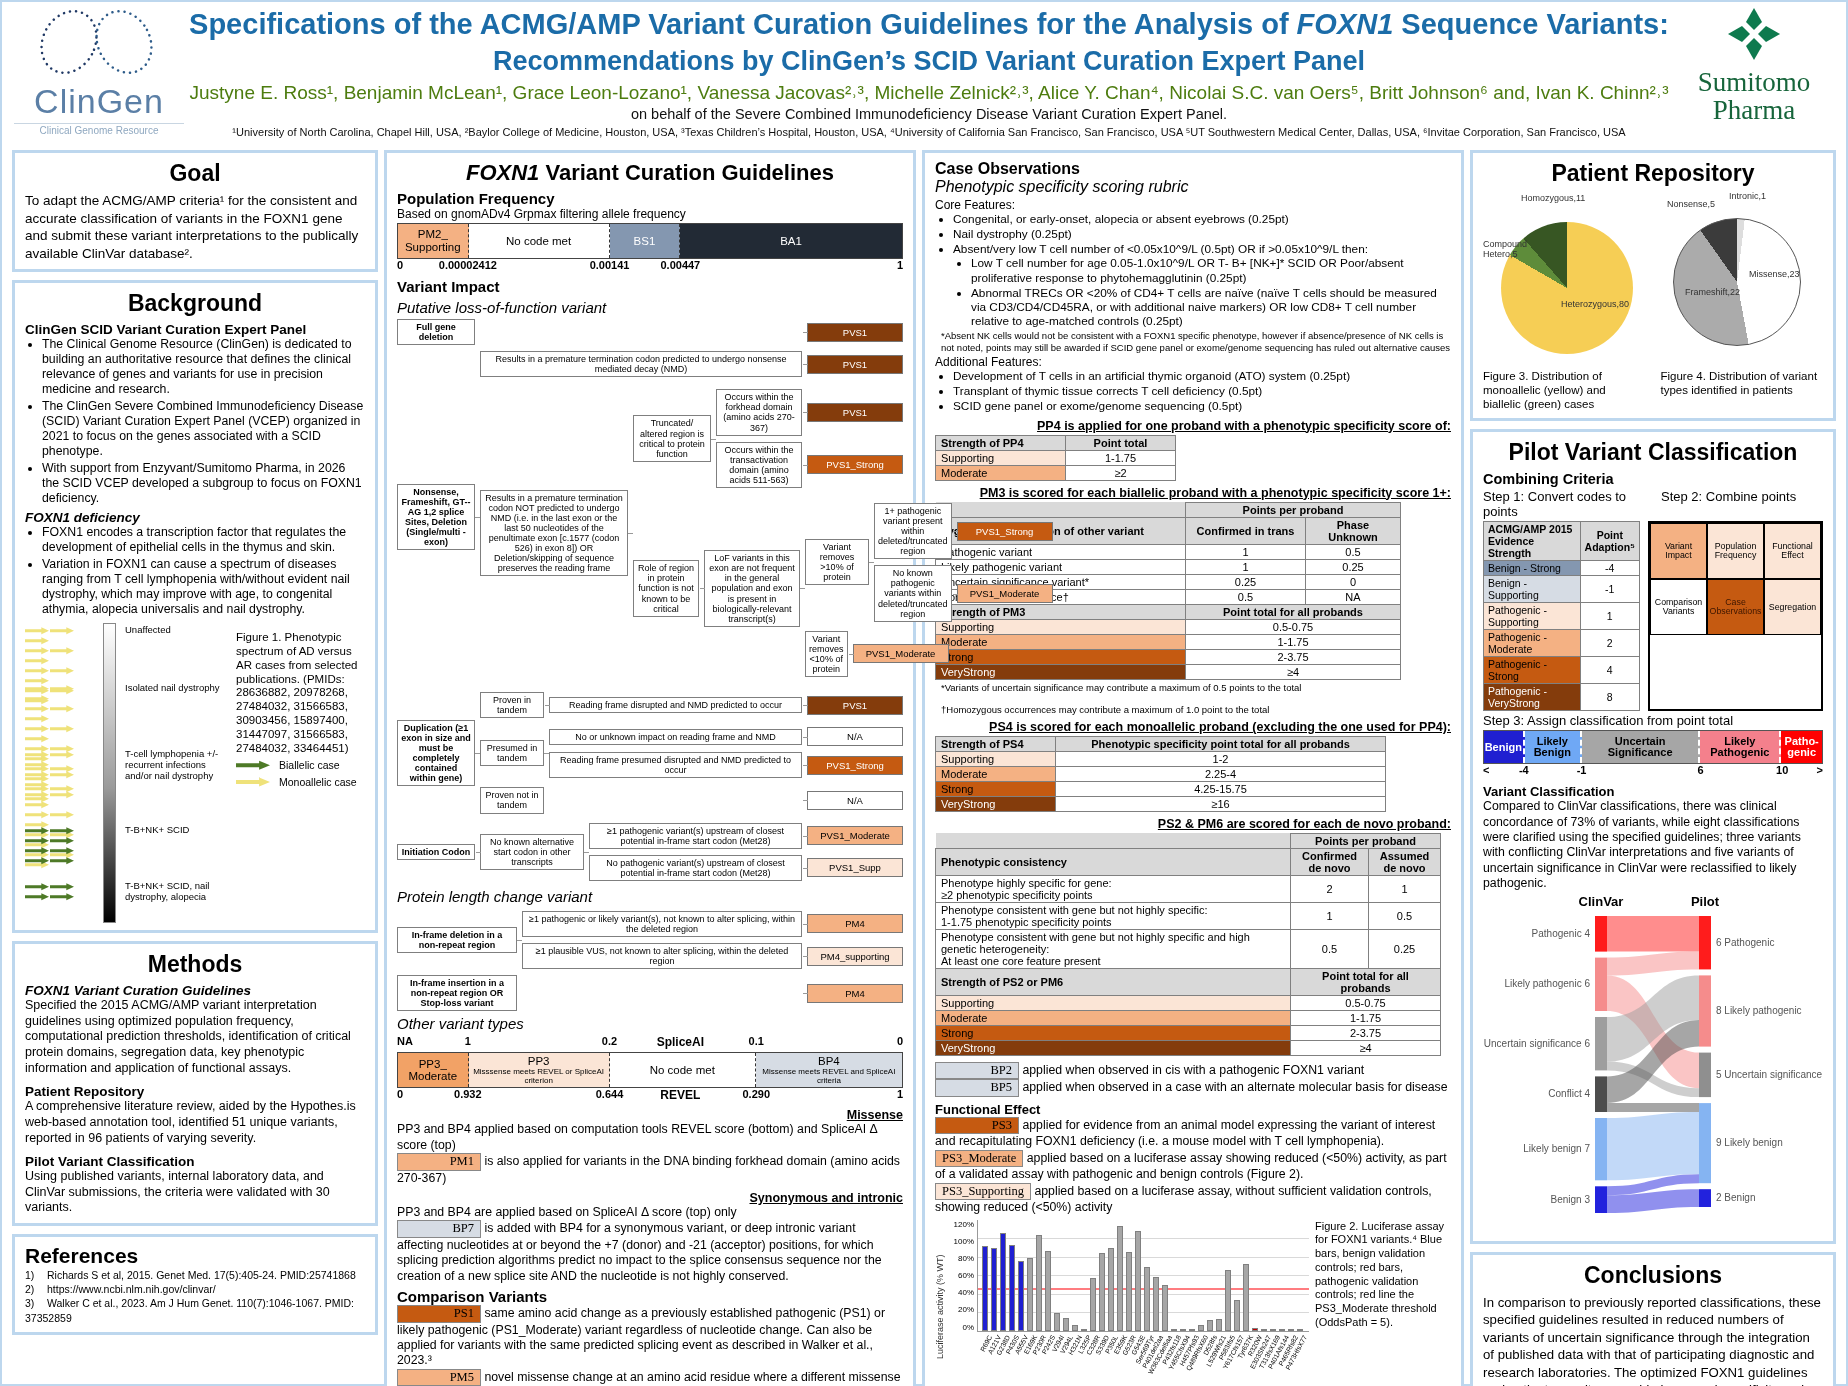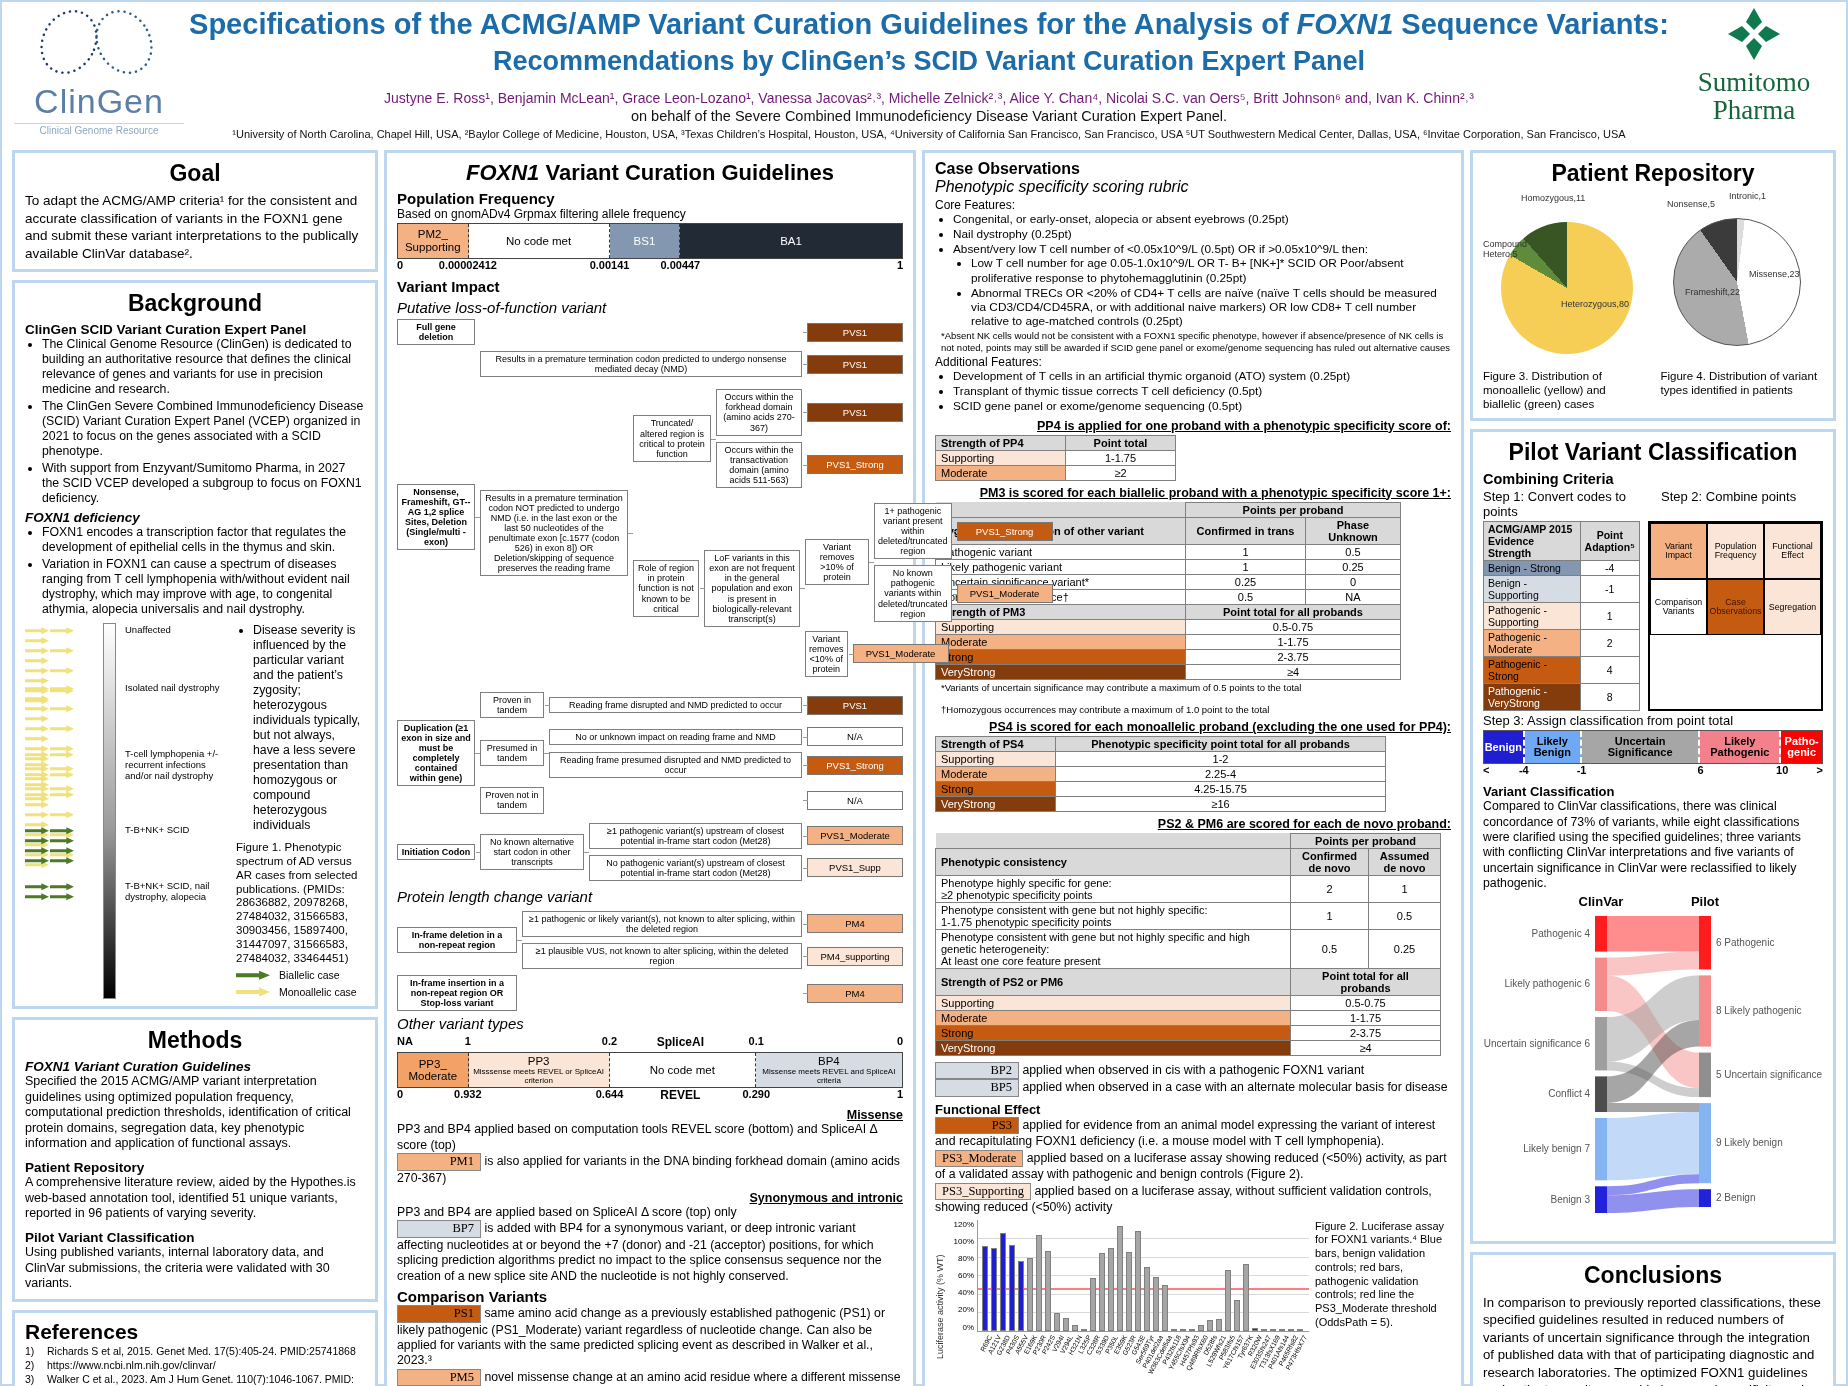--- a/index.html
+++ b/index.html
@@ -9,21 +9,21 @@
   
   .header { display:flex; align-items:flex-start; padding:4px 12px 2px; height:148px; flex:0 0 auto; }
   .logo-left { width:170px; flex:0 0 auto; text-align:center; }
   .clingen-word { font-size:34px; color:#5B7FA6; letter-spacing:1px; font-weight:300; }
   .clingen-sub { font-size:10px; color:#8FA8C0; border-top:1px solid #C9D6E2; margin-top:2px; padding-top:1px;}
   .logo-right { width:160px; flex:0 0 auto; text-align:center; color:#17653B; }
   .sumitomo { font-family:"Liberation Serif", serif; font-size:27px; line-height:1.05; margin-top:2px; }
   .hcenter { flex:1; text-align:center; }
   .title { color:#1B6CA8; font-weight:bold; font-size:29px; line-height:1.25; }
   .title .t2 { font-size:27px; }
-  .authors { font-size:14px; margin-top:11px; color:#701a75; }
+  .authors { font-size:19px; margin-top:3px; color:#4d7c0f; }
   .behalf { font-size:14.5px; margin-top:2px; color:#111; }
   .affil { font-size:11px; margin-top:4px; color:#111; }
 
   
   .cols { display:flex; gap:6px; padding:0 10px 8px; flex:1; }
   .col { display:flex; flex-direction:column; gap:8px; }
   .col1{ width:378px; } .col2{ width:532px; } .col3{ width:542px; } .col4{ width:366px; }
   .panel { border:3px solid #BDD7EE; background:#fff; padding:7px 10px; }
   .ptitle { text-align:center; font-size:23px; font-weight:bold; margin:0 0 5px; }
 
@@ -180,21 +180,21 @@
         <div class="ptitle">Goal</div>
         <div class="goal-text">To adapt the ACMG/AMP criteria¹ for the consistent and accurate classification of variants in the FOXN1 gene and submit these variant interpretations to the publically available ClinVar database².</div>
       </div>
 
       <div class="panel">
         <div class="ptitle">Background</div>
         <div class="bg-sub">ClinGen SCID Variant Curation Expert Panel</div>
         <ul class="b">
           <li>The Clinical Genome Resource (ClinGen) is dedicated to building an authoritative resource that defines the clinical relevance of genes and variants for use in precision medicine and research.</li>
           <li>The ClinGen Severe Combined Immunodeficiency Disease (SCID) Variant Curation Expert Panel (VCEP) organized in 2021 to focus on the genes associated with a SCID phenotype.</li>
-          <li>With support from Enzyvant/Sumitomo Pharma, in 2027 the SCID VCEP developed a subgroup to focus on FOXN1 deficiency.</li>
+          <li>With support from Enzyvant/Sumitomo Pharma, in 2026 the SCID VCEP developed a subgroup to focus on FOXN1 deficiency.</li>
         </ul>
         <div class="bg-sub"><i>FOXN1 deficiency</i></div>
         <ul class="b">
           <li>FOXN1 encodes a transcription factor that regulates the development of epithelial cells in the thymus and skin.</li>
           <li>Variation in FOXN1 can cause a spectrum of diseases ranging from T cell lymphopenia with/without evident nail dystrophy, which may improve with age, to congenital athymia, alopecia universalis and nail dystrophy.</li>
         </ul>
         <div class="fig1">
           <div class="fig1-left" id="fig1left">
             <div class="gradbar"></div>
           <div class="f1row" style="height: 58px;">
@@ -212,23 +212,20 @@
               <div class="f1row" style="height: 56px;">
                 <div class="f1arrows"><span class="arr g"></span><span class="arr g"></span><br><span class="arr g"></span><span class="arr g"></span><br><span class="arr g"></span><span class="arr g"></span><br><span class="arr g"></span><span class="arr g"></span><br></div>
                 <div class="f1lab">T-B+NK+ SCID</div>
               </div>
               <div class="f1row" style="height: 44px;">
                 <div class="f1arrows"><span class="arr g"></span><span class="arr g"></span><br><span class="arr g"></span><span class="arr g"></span><br></div>
                 <div class="f1lab">T-B+NK+ SCID, nail dystrophy, alopecia</div>
               </div>
             </div>
           <div class="fig1-right">
-            <ul class="b">
-              <li>Disease severity is influenced by the particular variant and the patient’s zygosity; heterozygous individuals typically, but not always, have a less severe presentation than homozygous or compound heterozygous individuals</li>
-            </ul>
             <div class="f1cap">Figure 1. Phenotypic spectrum of AD versus AR cases from selected publications. (PMIDs: 28636882, 20978268, 27484032, 31566583, 30903456, 15897400, 31447097, 31566583, 27484032, 33464451)</div>
             <div class="legend-row">
               <span class="arr g" style="width:34px;height:9px"></span>
               <span>Biallelic case</span>
             </div>
             <div class="legend-row">
               <span class="arr" style="width:34px;height:9px"></span>
               <span>Monoallelic case</span>
             </div>
           </div>

